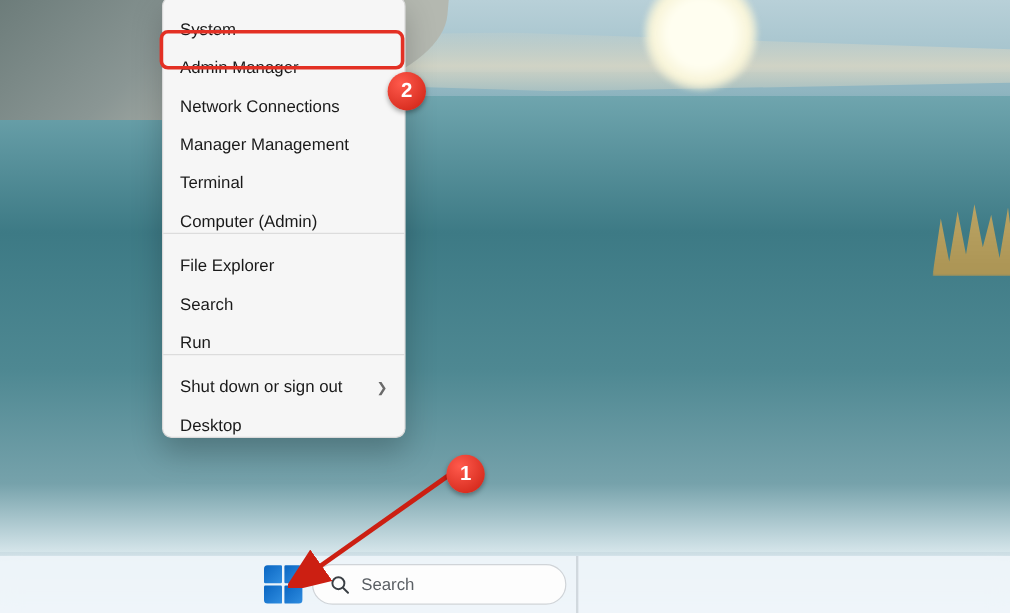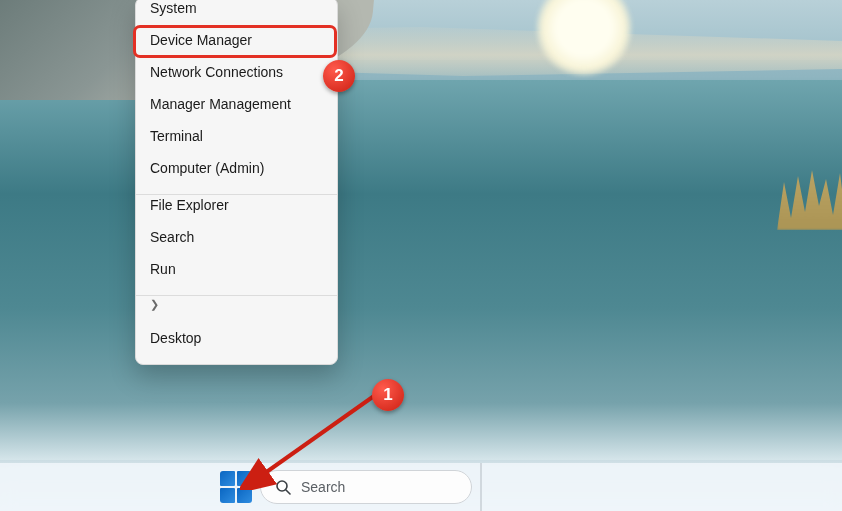--- a/index.html
+++ b/index.html
@@ -85,21 +85,21 @@
       background: #f6f6f6;
       border: 1px solid #dadada;
       border-radius: 8px;
       box-shadow: 0 12px 26px rgba(0,0,0,0.22);
       padding: 2px 0;
       font-size: 14px;
       color: #1a1a1a;
       z-index: 20;
     }
     .menu-item {
-      display: flex; align-items: flex-start; justify-content: space-between;
+      display: flex; align-items: flex-end; justify-content: space-between;
       height: 32px; padding: 0 14px;
       cursor: pointer;
     }
     .menu-sep { height: 1px; background: #dcdcdc; margin: 2px 0; }
     .menu-item .chev { font-size: 11px; color: #6a6a6a; }
 
     .highlight-box {
       position: absolute;
       left: 133px; top: 25px;
       width: 204px; height: 33px;
@@ -139,21 +139,21 @@
   <div class="mountain-far"></div>
   <div class="sun"></div>
   <div class="grass"></div>
 </div>
 
 <div class="context-menu">
   <div class="menu-item">
       <span>System</span>
     </div>
   <div class="menu-item">
-      <span>Device Manager</span>
+      <span>Admin Manager</span>
     </div>
   <div class="menu-item">
       <span>Network Connections</span>
     </div>
   <div class="menu-item">
       <span>Manager Management</span>
     </div>
   <div class="menu-item">
       <span>Terminal</span>
     </div>
@@ -165,20 +165,21 @@
       <span>File Explorer</span>
     </div>
   <div class="menu-item">
       <span>Search</span>
     </div>
   <div class="menu-item">
       <span>Run</span>
     </div>
   <div class="menu-sep"></div>
   <div class="menu-item">
+    <span>Shut down or sign out</span>
     <span class="chev">❯</span>
   </div>
   <div class="menu-item">
       <span>Desktop</span>
     </div>
 </div>
 
 <div class="highlight-box"></div>
 <div class="callout callout-2">2</div>
 <div class="callout callout-1">1</div>

